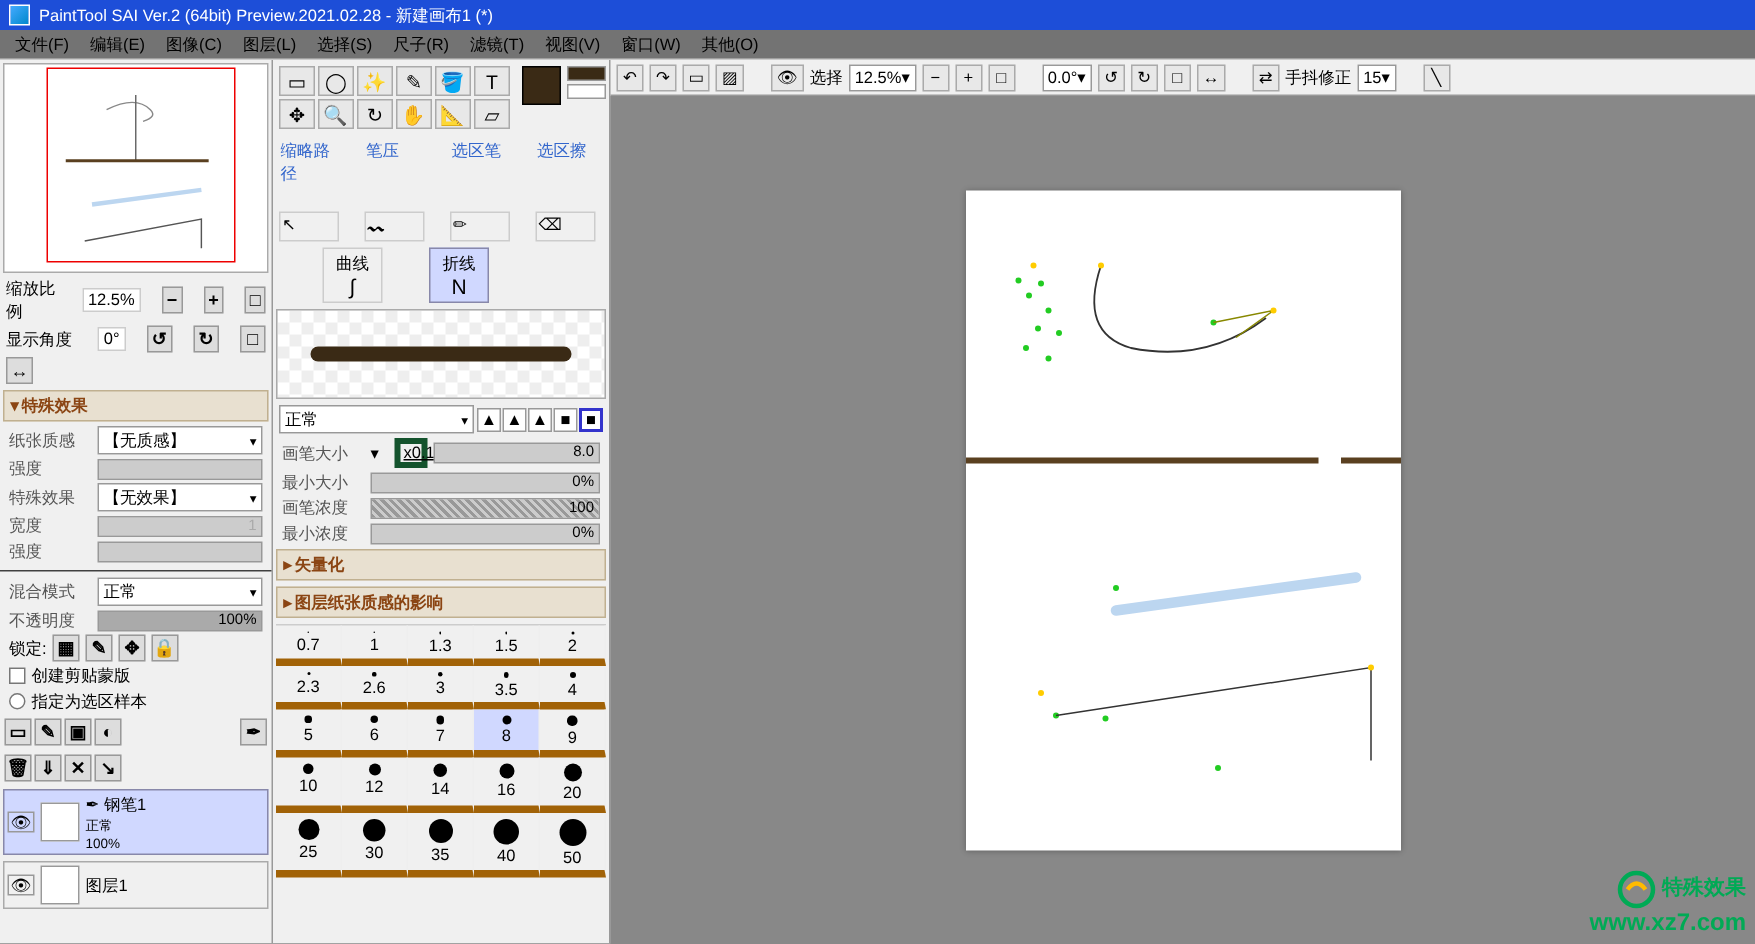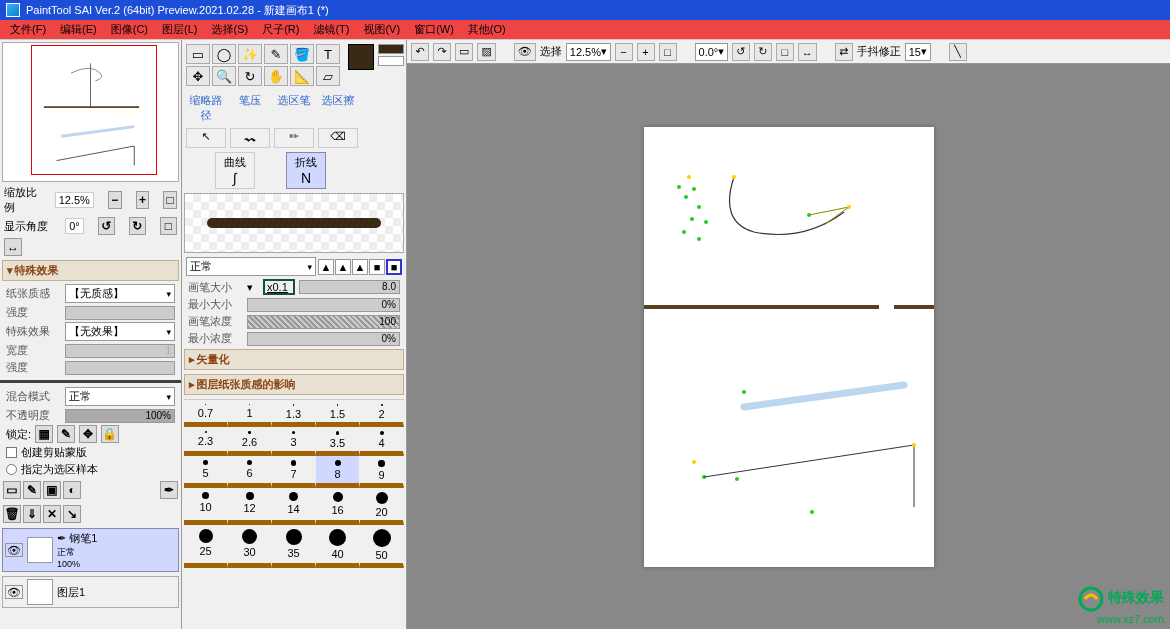--- a/index.html
+++ b/index.html
@@ -1,19 +1,19 @@
 <!DOCTYPE html>
 <html><head>
 <meta charset="utf-8">
 <style>
 * { box-sizing: border-box; margin: 0; padding: 0; font-family: "Microsoft YaHei", sans-serif; font-size: 11px; }
 body { background: #888; width: 1170px; height: 629px; overflow: hidden; position: relative; }
 .titlebar { background: #1d4ed8; color: #fff; height: 20px; padding: 2px 6px; display: flex; align-items: center; }
 .titlebar .icon { width: 14px; height: 14px; background: linear-gradient(135deg,#4af,#08c); margin-right: 6px; border:1px solid #fff; }
-.menubar { background: #ef4444; height: 20px; display: flex; gap: 14px; padding: 2px 10px; border-bottom: 1px solid #ccc; }
+.menubar { background: #737373; height: 20px; display: flex; gap: 14px; padding: 2px 10px; border-bottom: 1px solid #ccc; }
 .menubar span { cursor: default; }
 .workspace { display: flex; height: calc(629px - 40px); background: #888; }
 .leftcol { width: 182px; background: #f0f0f0; border-right: 1px solid #999; display: flex; flex-direction: column; }
 .midcol { width: 225px; background: #f0f0f0; border-right: 1px solid #999; display: flex; flex-direction: column; overflow: hidden; }
 .canvasarea { flex: 1; background: #888; display: flex; flex-direction: column; }
 .navigator { height: 140px; background: #fff; margin: 2px; border: 1px solid #aaa; position: relative; }
 .navigator .redbox { position: absolute; border: 1px solid #e00; left: 28px; top: 2px; width: 126px; height: 130px; }
 .navigator svg { width: 100%; height: 100%; }
 .navrow { display: flex; align-items: center; padding: 1px 4px; gap: 14px; }
 .navrow .lbl { width: 50px; }
@@ -32,21 +32,21 @@
 .slider .txt { position: absolute; right: 3px; top: 0; font-size: 10px; }
 .chk { width: 11px; height: 11px; border: 1px solid #777; background: #fff; display: inline-block; }
 .radio { width: 11px; height: 11px; border: 1px solid #777; border-radius: 50%; background: #fff; display: inline-block; }
 .layerbtns { display: flex; gap: 2px; padding: 3px; flex-wrap: wrap; }
 .layeritem { display: flex; align-items: center; border: 1px solid #aaa; margin: 2px; padding: 2px; gap: 4px; }
 .layeritem.sel { background: #d0d8ff; border-color: #88a; }
 .thumb { width: 26px; height: 26px; border: 1px solid #999; background: #fff; }
 .eye { width: 18px; height: 14px; border: 1px solid #999; display: flex; align-items: center; justify-content: center; }
 .toolgrid { display: grid; grid-template-columns: repeat(4, 36px); gap: 2px; padding: 4px; }
 .toolbtn { height: 20px; border: 1px solid #aaa; background: #e8e8e8; display: flex; align-items: center; justify-content: center; cursor: pointer; font-size: 13px; }
-.toolgrid2 { display: grid; grid-template-columns: repeat(4, 40px); gap: 4px; padding: 2px 4px; font-size: 10px; text-align: center; }
+.toolgrid2 { display: grid; grid-template-columns: repeat(4, 40px); gap: 17px; padding: 2px 4px; font-size: 10px; }
 .toolgrid2 .tc { border: 1px solid #ccc; padding: 1px; }
 .toolgrid2 .tc.hdr { color: #36c; border: none; }
 .curvebtns { display: flex; gap: 2px; padding: 2px 4px; }
 .curvebtns .cb { width: 40px; border: 1px solid #ccc; padding: 2px; text-align: center; font-size: 10px; margin-left: 29px; }
 .curvebtns .cb.sel { background: #d0d8ff; border-color: #88a; }
 .brushpreview { height: 60px; margin: 2px; border: 1px solid #aaa; background: repeating-conic-gradient(#eee 0 25%, #fff 0 50%) 0 0/16px 16px; display: flex; align-items: center; justify-content: center; }
 .brushpreview .stroke { width: 80%; height: 10px; background: #3a2a15; border-radius: 6px; }
 .brushmoderow { display: flex; gap: 2px; padding: 2px 4px; align-items: center; }
 .shapebtns { display: flex; gap: 1px; }
 .shapebtns .sb { width: 16px; height: 16px; border: 1px solid #999; background: #fff; display: flex; align-items: center; justify-content: center; }
@@ -58,21 +58,21 @@
 .toptoolbar { height: 24px; background: #f0f0f0; border-bottom: 1px solid #999; display: flex; align-items: center; gap: 4px; padding: 0 4px; }
 .tbtn { height: 18px; min-width: 18px; border: 1px solid #aaa; background: #e8e8e8; display: inline-flex; align-items: center; justify-content: center; padding: 0 3px; cursor: pointer; font-size: 11px; }
 .tinput { height: 18px; border: 1px solid #999; background: #fff; padding: 0 3px; display: inline-flex; align-items: center; }
 .canvas { flex: 1; display: flex; align-items: center; justify-content: center; overflow: hidden; }
 .canvasinner { background: #fff; width: 290px; height: 440px; box-shadow: 0 0 4px rgba(0,0,0,.3); position: relative; }
 .colorswatch { display: flex; gap: 4px; padding: 4px; }
 .colorswatch .main { width: 26px; height: 26px; background: #3a2a15; border: 1px solid #000; }
 .colorswatch .mini { width: 26px; height: 10px; border: 1px solid #999; }
 .watermark { position: absolute; right: 6px; bottom: 4px; text-align: right; }
 .watermark .l1 { color: #0a5; font-weight: bold; font-size: 14px; }
-.watermark .l2 { color: #0a5; font-size: 11px; }
+.watermark .l2 { color: #0a5; font-size: 16px; font-weight: bold; }
 .watermark svg { vertical-align: middle; }
 .disabled { color: #aaa; }
 </style>
 </head>
 <body>
 
 <div class="titlebar">
   <span class="icon"></span>
   <span>PaintTool SAI Ver.2 (64bit) Preview.2021.02.28 - 新建画布1 (*)</span>
 </div>
@@ -142,21 +142,21 @@
       <span class="plbl">宽度</span>
       <span class="pval slider">
           <span class="txt">1</span>
         </span>
     </div>
     <div class="proprow disabled">
       <span class="plbl">强度</span>
       <span class="pval slider"></span>
     </div>
 
-    <div class="proprow" style="border-top:3px solid #404040;margin-top:4px;padding-top:4px;">
+    <div class="proprow" style="border-top:1px solid #404040;margin-top:4px;padding-top:4px;">
       <span class="plbl">混合模式</span>
       <span class="pval dropdown">
           <span>正常</span>
         </span>
     </div>
     <div class="proprow">
       <span class="plbl">不透明度</span>
       <span class="pval slider">
           <span class="fill" style="width:100%"></span>
           <span class="txt">100%</span>
@@ -270,21 +270,21 @@
         <span class="sb">▲</span>
         <span class="sb">▲</span>
         <span class="sb">■</span>
         <span class="sb sel">■</span>
       </div>
     </div>
 
     <div class="proprow">
       <span class="plbl">画笔大小</span>
       <span style="width:12px;">▾</span>
-      <span style="width:32px;border:2px solid #14532d;padding:0 2px;text-decoration:underline;">x0.1</span>
+      <span style="width:22px;border:4px solid #14532d;padding:0 2px;text-decoration:underline;">x0.1</span>
       <span class="pval slider">
           <span class="txt">8.0</span>
         </span>
     </div>
     <div class="proprow">
       <span class="plbl">最小大小</span>
       <span class="pval slider">
           <span class="txt">0%</span>
         </span>
     </div>

